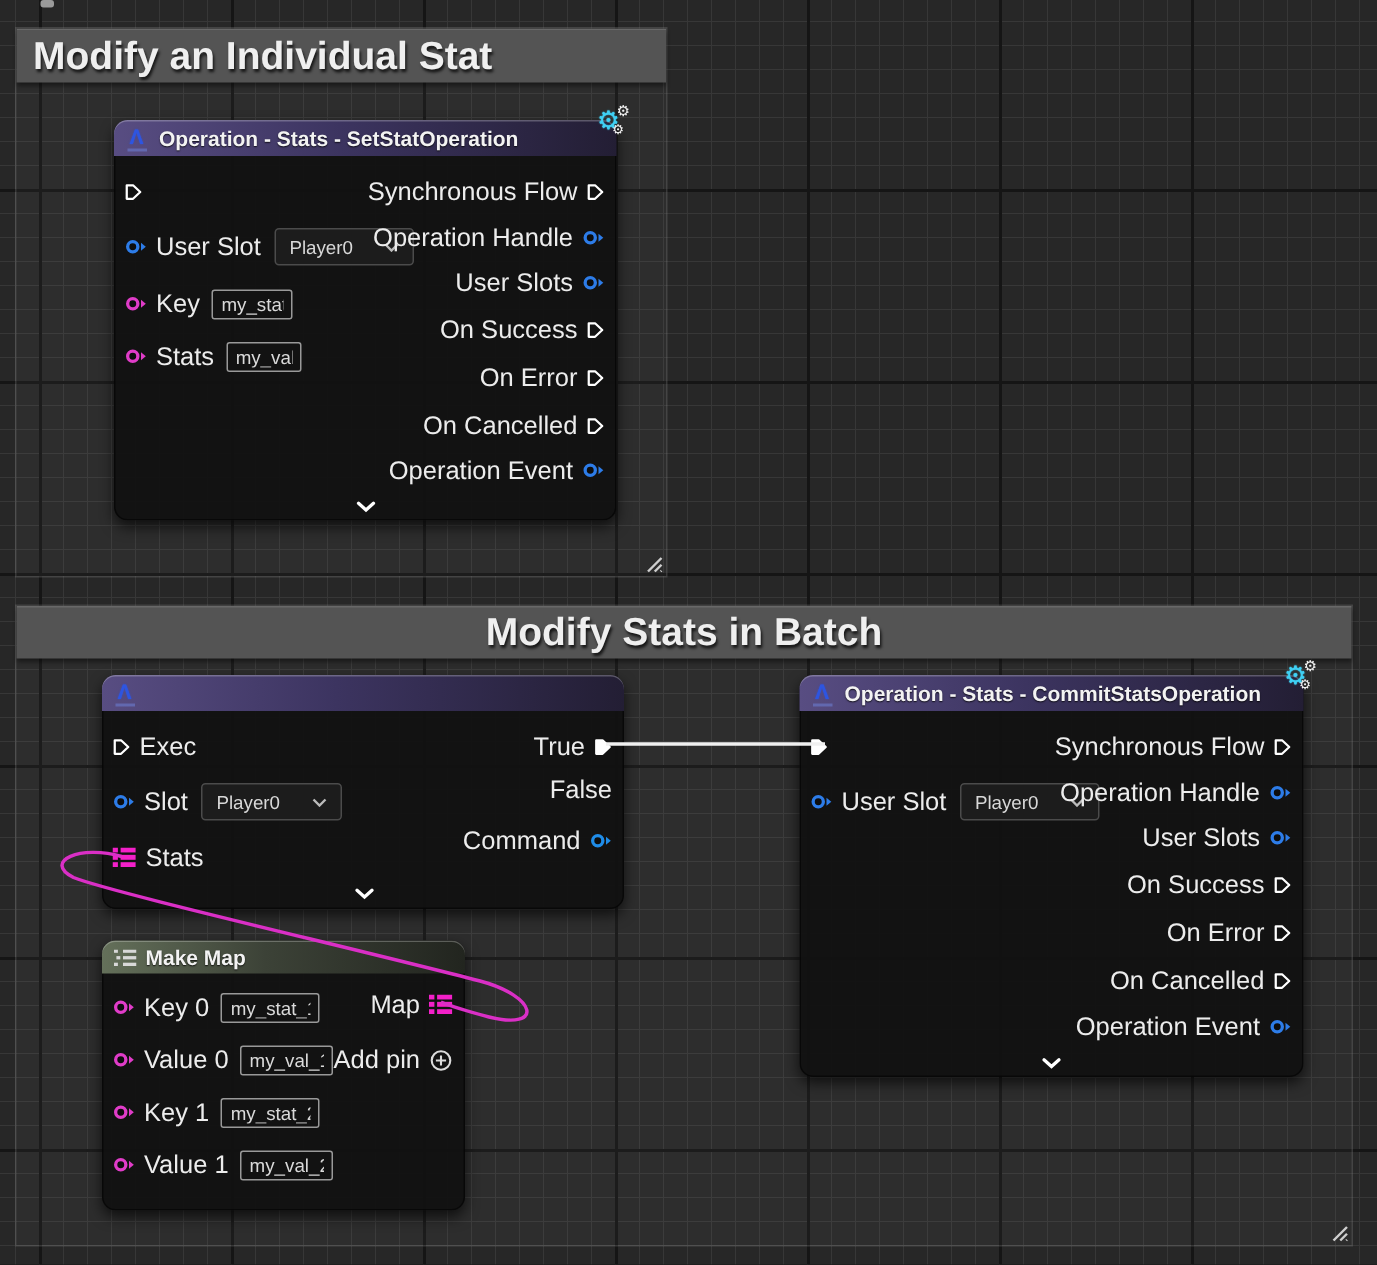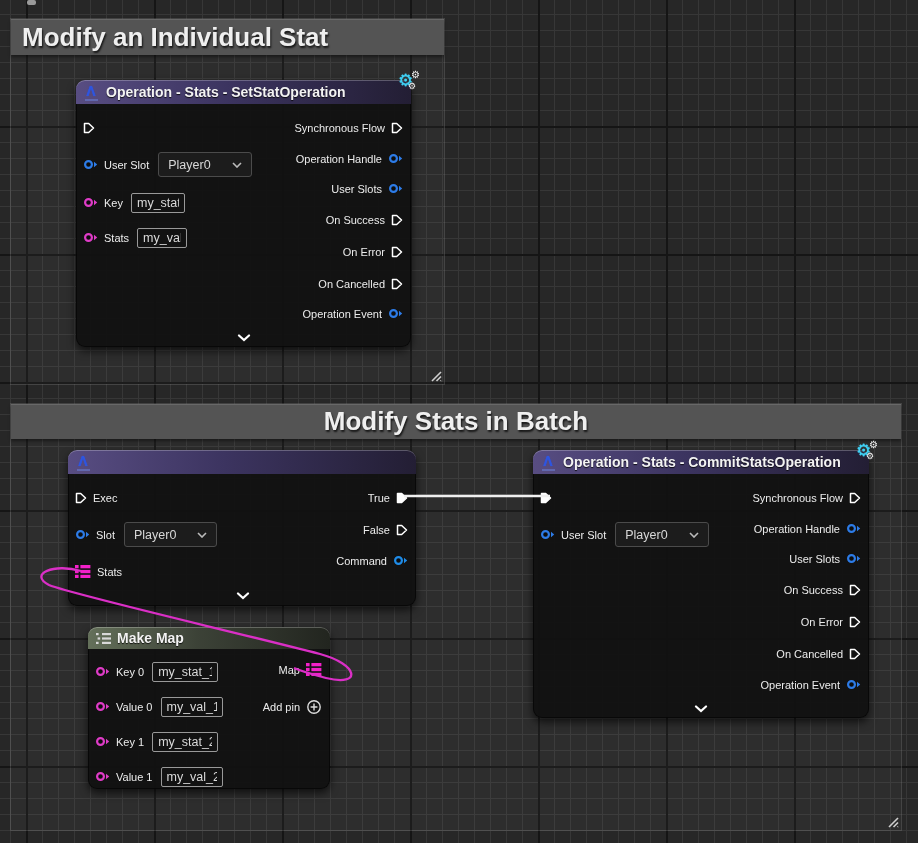--- a/index.html
+++ b/index.html
@@ -27,21 +27,21 @@
   .hdr-purple{background:linear-gradient(to right,#584d82 0%,#3c3460 45%,#231e34 100%);}
   .hdr-green{background:linear-gradient(to right,#64705a 0%,#3c4237 45%,#22251f 100%);}
   .node-title{font-size:14px;font-weight:bold;color:#f3f3f3;text-shadow:0 1px 1px rgba(0,0,0,0.8);white-space:nowrap;}
   .logo-wrap{width:30px;display:flex;flex-direction:column;align-items:center;justify-content:center;line-height:1;}
   .logo-lambda{font-size:14px;font-weight:bold;color:#2e55e0;text-shadow:0 0 1px #2e55e0;}
   .logo-sub{width:13px;height:2px;margin-top:1px;background:rgba(110,130,215,0.55);}
   .mm-icon{margin:0 6px 0 8px;display:flex;}
   .row{position:absolute;height:25px;display:flex;align-items:center;gap:6px;}
   .row.l{left:7px;}
   .row.r{right:8px;}
-  .pin-label{font-size:11px;color:#ececec;white-space:nowrap;}
+  .pin-label{font-size:17px;color:#ececec;white-space:nowrap;}
   .dropdown{display:flex;align-items:center;gap:21px;background:#1c1c1c;border:1px solid #4b4b4b;border-radius:3px;height:25px;padding:0 9px;margin-left:3px;}
   .dropdown span{font-size:12.5px;color:#d8d8d8;}
   .textbox{background:#121212;border:1px solid #999999;border-radius:2px;height:20px;padding:0 5px;color:#dadada;font-size:12.5px;margin-left:2px;outline:none;}
   .chev-btn{position:absolute;width:16px;height:9px;display:flex;align-items:center;justify-content:center;}
   .gears{position:absolute;z-index:45;width:30px;height:26px;}
   .gear-main{position:absolute;left:0;top:2px;font-size:17px;line-height:1;color:#3fd0f4;text-shadow:0 0 1px #3fd0f4;}
   .gear-s1{position:absolute;left:13px;top:0;font-size:10px;line-height:1;color:#f2f2f2;}
   .gear-s2{position:absolute;left:10px;top:12px;font-size:9px;line-height:1;color:#f2f2f2;}
   .wires{position:absolute;inset:0;z-index:40;pointer-events:none;}
 </style>
@@ -219,21 +219,21 @@
           </g>
         </svg>
       <span class="pin-label">Stats</span>
     </div>
     <div class="row r" style="top:35px;">
       <span class="pin-label">True</span>
       <svg width="12" height="12">
           <path d="M1.5 1.5h4.2L10.5 6l-4.8 4.5H1.5z" fill="#fff" stroke="#fff" stroke-width="1.5" stroke-linejoin="round"></path>
         </svg>
     </div>
-    <div class="row r" style="top:67px;">
+    <div class="row r" style="top:67px;flex-direction:column;">
       <span class="pin-label">False</span>
       <svg width="12" height="12">
           <path d="M1.5 1.5h4.2L10.5 6l-4.8 4.5H1.5z" fill="none" stroke="#fff" stroke-width="1.5" stroke-linejoin="round"></path>
         </svg>
     </div>
     <div class="row r" style="top:98px;">
       <span class="pin-label">Command</span>
       <svg width="15" height="11">
           <circle cx="5.5" cy="5.5" r="3.4" fill="#0d0d0d" stroke="#1f8ce8" stroke-width="2.2"></circle>
           <path d="M11 2.8L14.2 5.5L11 8.2z" fill="#1f8ce8"></path>
@@ -322,21 +322,21 @@
           <path d="M2 1.5L7 6L12 1.5" stroke="#fff" stroke-width="2.2" fill="none" stroke-linecap="round"></path>
         </svg>
     </div>
   </div>
   <div class="gears" style="left:856px;top:440px;">
     <span class="gear-main">⚙</span>
       <span class="gear-s1">⚙</span>
       <span class="gear-s2">⚙</span>
   </div>
 
-  <div class="node" style="left:68px;top:627px;width:242px;height:162px;margin-left:20px;">
+  <div class="node" style="left:68px;top:627px;width:242px;height:180px;">
     <div class="node-header hdr-green" style="height:22px;">
       <span class="mm-icon">
         <svg width="15" height="11">
             <g fill="#d8d8d8">
               <rect x="6" y="0" width="9" height="2.2"></rect>
               <rect x="6" y="4.4" width="9" height="2.2"></rect>
               <rect x="6" y="8.8" width="9" height="2.2"></rect>
               <rect x="0" y="0" width="2.6" height="2.2"></rect>
               <rect x="1.6" y="4.4" width="2.6" height="2.2"></rect>
               <rect x="0" y="8.8" width="2.6" height="2.2"></rect>

